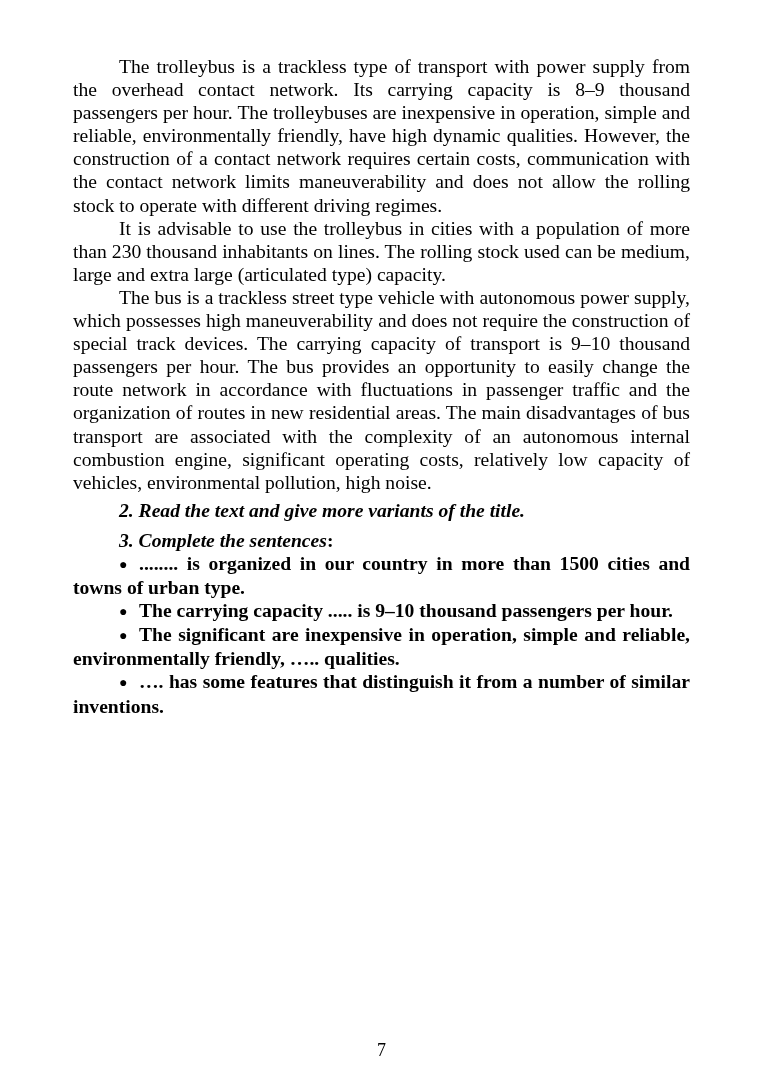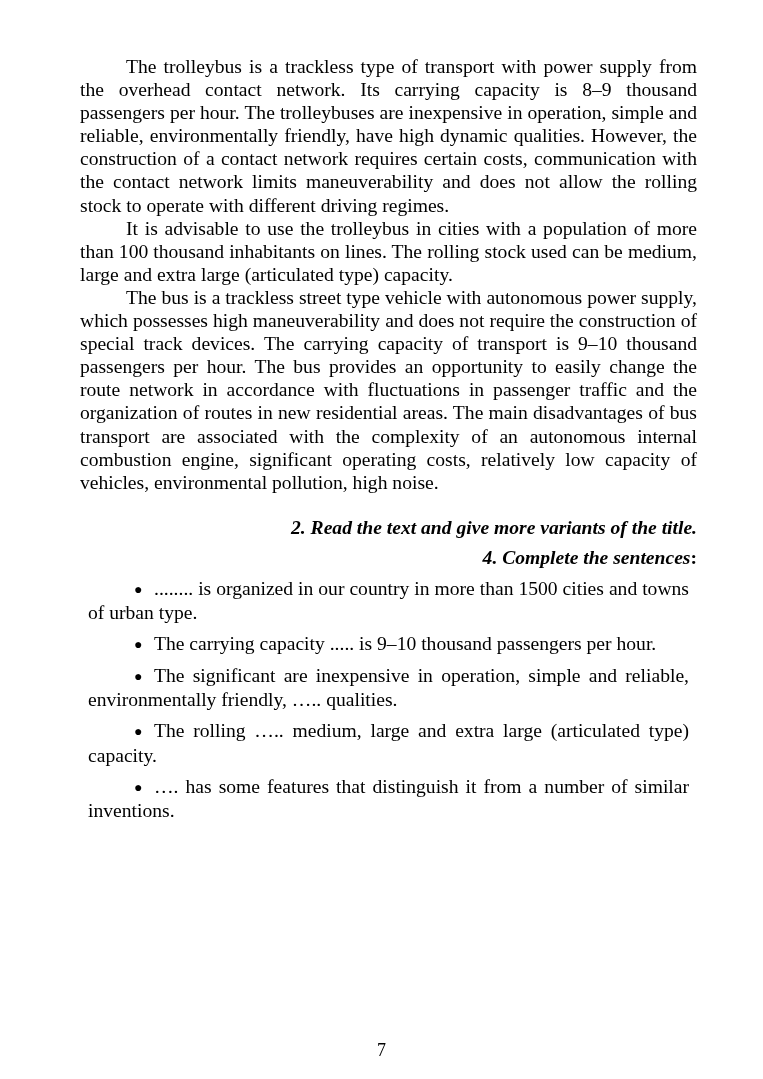--- a/index.html
+++ b/index.html
@@ -12,48 +12,48 @@
       height: 1079px;
       position: relative;
       overflow: hidden;
       color: #000000;
       font-family: "Liberation Serif", "DejaVu Serif", serif;
       font-size: 19.6px;
       line-height: 23.1px;
     }
     .page {
       position: absolute;
-      left: 80px;
+      left: 73px;
       top: 55px;
       width: 617px;
     }
     .para {
       margin: 0;
       text-align: justify;
       text-indent: 46px;
       hyphens: manual;
     }
     .task {
-      margin: 22px 0 0 0;
+      margin: 5px 0 0 0;
       text-indent: 46px;
       font-weight: bold;
       font-style: italic;
-      text-align: right;
     }
     .task + .task {
       margin-top: 7px;
     }
     .colon {
       font-style: normal;
       font-weight: bold;
     }
     .bullet-item {
-      margin: 8px;
+      margin: 0;
       text-align: justify;
       text-indent: 46px;
+      font-weight: bold;
     }
     .bullet {
       display: inline-block;
       width: 20px;
       text-indent: 0;
       font-size: 14px;
       vertical-align: 1px;
     }
     .page-number {
       position: absolute;
@@ -62,28 +62,27 @@
       top: 1039px;
       text-align: center;
       font-size: 18px;
     }
   </style>
 </head>
 <body>
 
 <div class="page">
   <p class="para">The trolleybus is a trackless type of transport with power supply from the overhead contact network. Its carrying capacity is 8–9 thou­sand passengers per hour. The trolleybuses are inexpensive in operation, simple and reliable, environmentally friendly, have high dynamic qualities. However, the construction of a contact network requires certain costs, communication with the contact network limits maneuverabili­ty and does not allow the rolling stock to operate with different driving re­gimes.</p>
-  <p class="para">It is advisable to use the trolleybus in cities with a population of more than 100 thousand inhabitants on lines. The rolling stock used can be medium, large and extra large (articulated type) capacity.</p>
+  <p class="para">It is advisable to use the trolleybus in cities with a population of more than 230 thousand inhabitants on lines. The rolling stock used can be medium, large and extra large (articulated type) capacity.</p>
   <p class="para">The bus is a trackless street type vehicle with autonomous power supply, which possesses high maneuverability and does not require the construction of special track devices. The carrying capacity of transport is 9–10 thousand passengers per hour. The bus provides an opportunity to easily change the route network in accordance with fluctuations in pas­senger traffic and the organization of routes in new residential areas. The main disadvantages of bus transport are associated with the complexity of an autonomous internal combustion engine, significant operating costs, relatively low capacity of vehicles, environmental pollution, high noise.</p>
 
   <p class="task">2. Read the text and give more variants of the title.</p>
-  <p class="task"><span>4. Complete the sentences</span><span class="colon">:</span></p>
+  <p class="task"><span>3. Complete the sentences</span><span class="colon">:</span></p>
 
   <div>
     <p class="bullet-item"><span class="bullet">●</span><span>........ is organized in our country in more than 1500 cities and towns of urban type.</span></p>
     <p class="bullet-item"><span class="bullet">●</span><span>The carrying capacity ..... is 9–10 thousand passengers per hour.</span></p>
     <p class="bullet-item"><span class="bullet">●</span><span>The significant are inexpensive in operation, simple and reliable, environmentally friendly, ….. qualities.</span></p>
-    <p class="bullet-item"><span class="bullet">●</span><span>The rolling ….. medium, large and extra large (articulated type) capacity.</span></p>
     <p class="bullet-item"><span class="bullet">●</span><span>…. has some features that distinguish it from a number of similar inventions.</span></p>
   </div>
 </div>
 
 <div class="page-number">7</div>
 
 </body></html>

